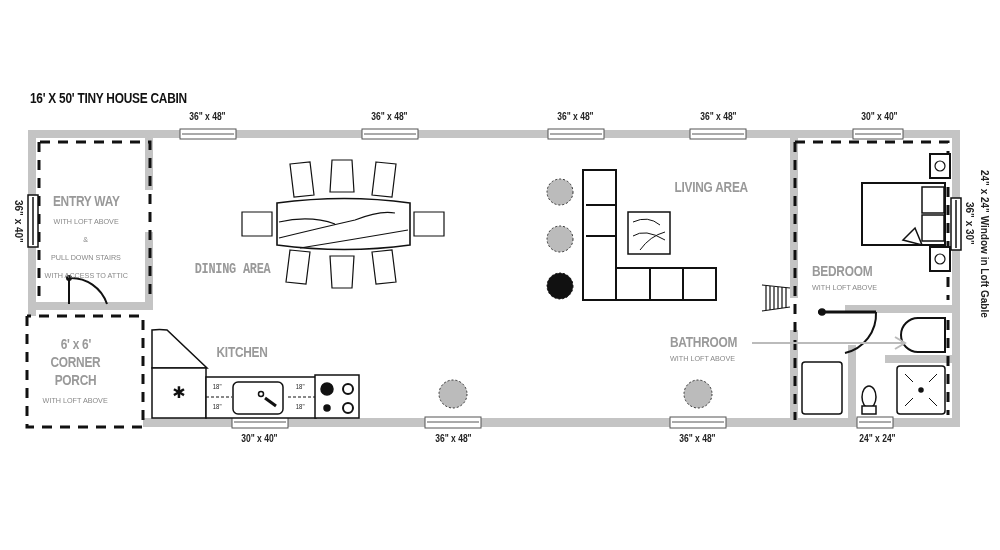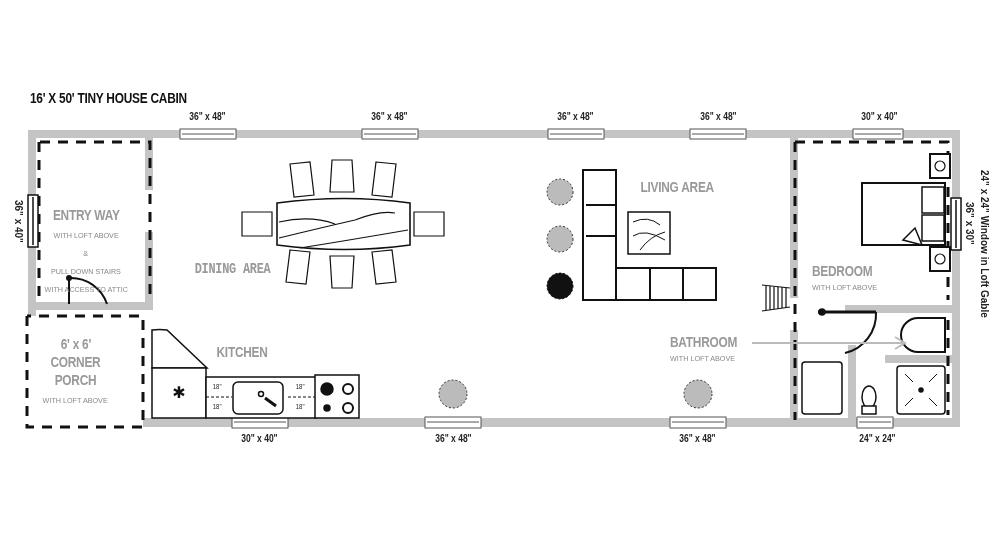--- a/index.html
+++ b/index.html
@@ -158,36 +158,36 @@
     <circle cx="921" cy="390" r="2" fill="#111"></circle>
     <ellipse cx="869" cy="397" rx="7" ry="11"></ellipse>
     <rect x="862" y="406" width="14" height="8"></rect>
   </g>
   <g stroke="#bbb" stroke-width="2" fill="none">
     <line x1="752" y1="343" x2="905" y2="343"></line>
     <path d="M895 337 L905 343 L895 349"></path>
   </g>
 </svg>
 
-<div class="room" style="left:40px;top:206px;width:92px;">
+<div class="room" style="left:40px;top:192px;width:92px;">
   <div class="big">ENTRY WAY</div><br>
   <div class="small">WITH LOFT ABOVE</div><br>
   <div class="small">&amp;</div><br>
   <div class="small">PULL DOWN STAIRS</div><br>
   <div class="small">WITH ACCESS TO ATTIC</div>
 </div>
 <div class="room" style="left:18px;top:335px;width:115px;line-height:17px;">
   <div class="big">6' x 6'</div><br>
   <div class="big">CORNER</div><br>
   <div class="big">PORCH</div><br>
   <div class="small" style="line-height:10px;">WITH LOFT ABOVE</div>
 </div>
 <div class="room" style="left:188px;top:260px;font-family:Liberation Mono, monospace;"><div class="big">DINING AREA</div></div>
 <div class="room" style="left:212px;top:343px;"><div class="big">KITCHEN</div></div>
-<div class="room" style="left:634px;top:178px;"><div class="big">LIVING AREA</div></div>
+<div class="room" style="left:668px;top:178px;"><div class="big">LIVING AREA</div></div>
 <div class="room" style="left:812px;top:264px;text-align:left;line-height:14px;text-decoration:underline;">
   <div class="big" style="transform-origin:left;">BEDROOM</div><br>
   <div class="small" style="transform-origin:left;">WITH LOFT ABOVE</div>
 </div>
 <div class="room" style="left:670px;top:335px;text-align:left;line-height:14px;text-decoration:underline;">
   <div class="big" style="transform-origin:left;">BATHROOM</div><br>
   <div class="small" style="transform-origin:left;">WITH LOFT ABOVE</div>
 </div>
 
 <div class="dim" style="left:212px;top:383px;font-size:7px;font-weight:normal;">18"</div>

